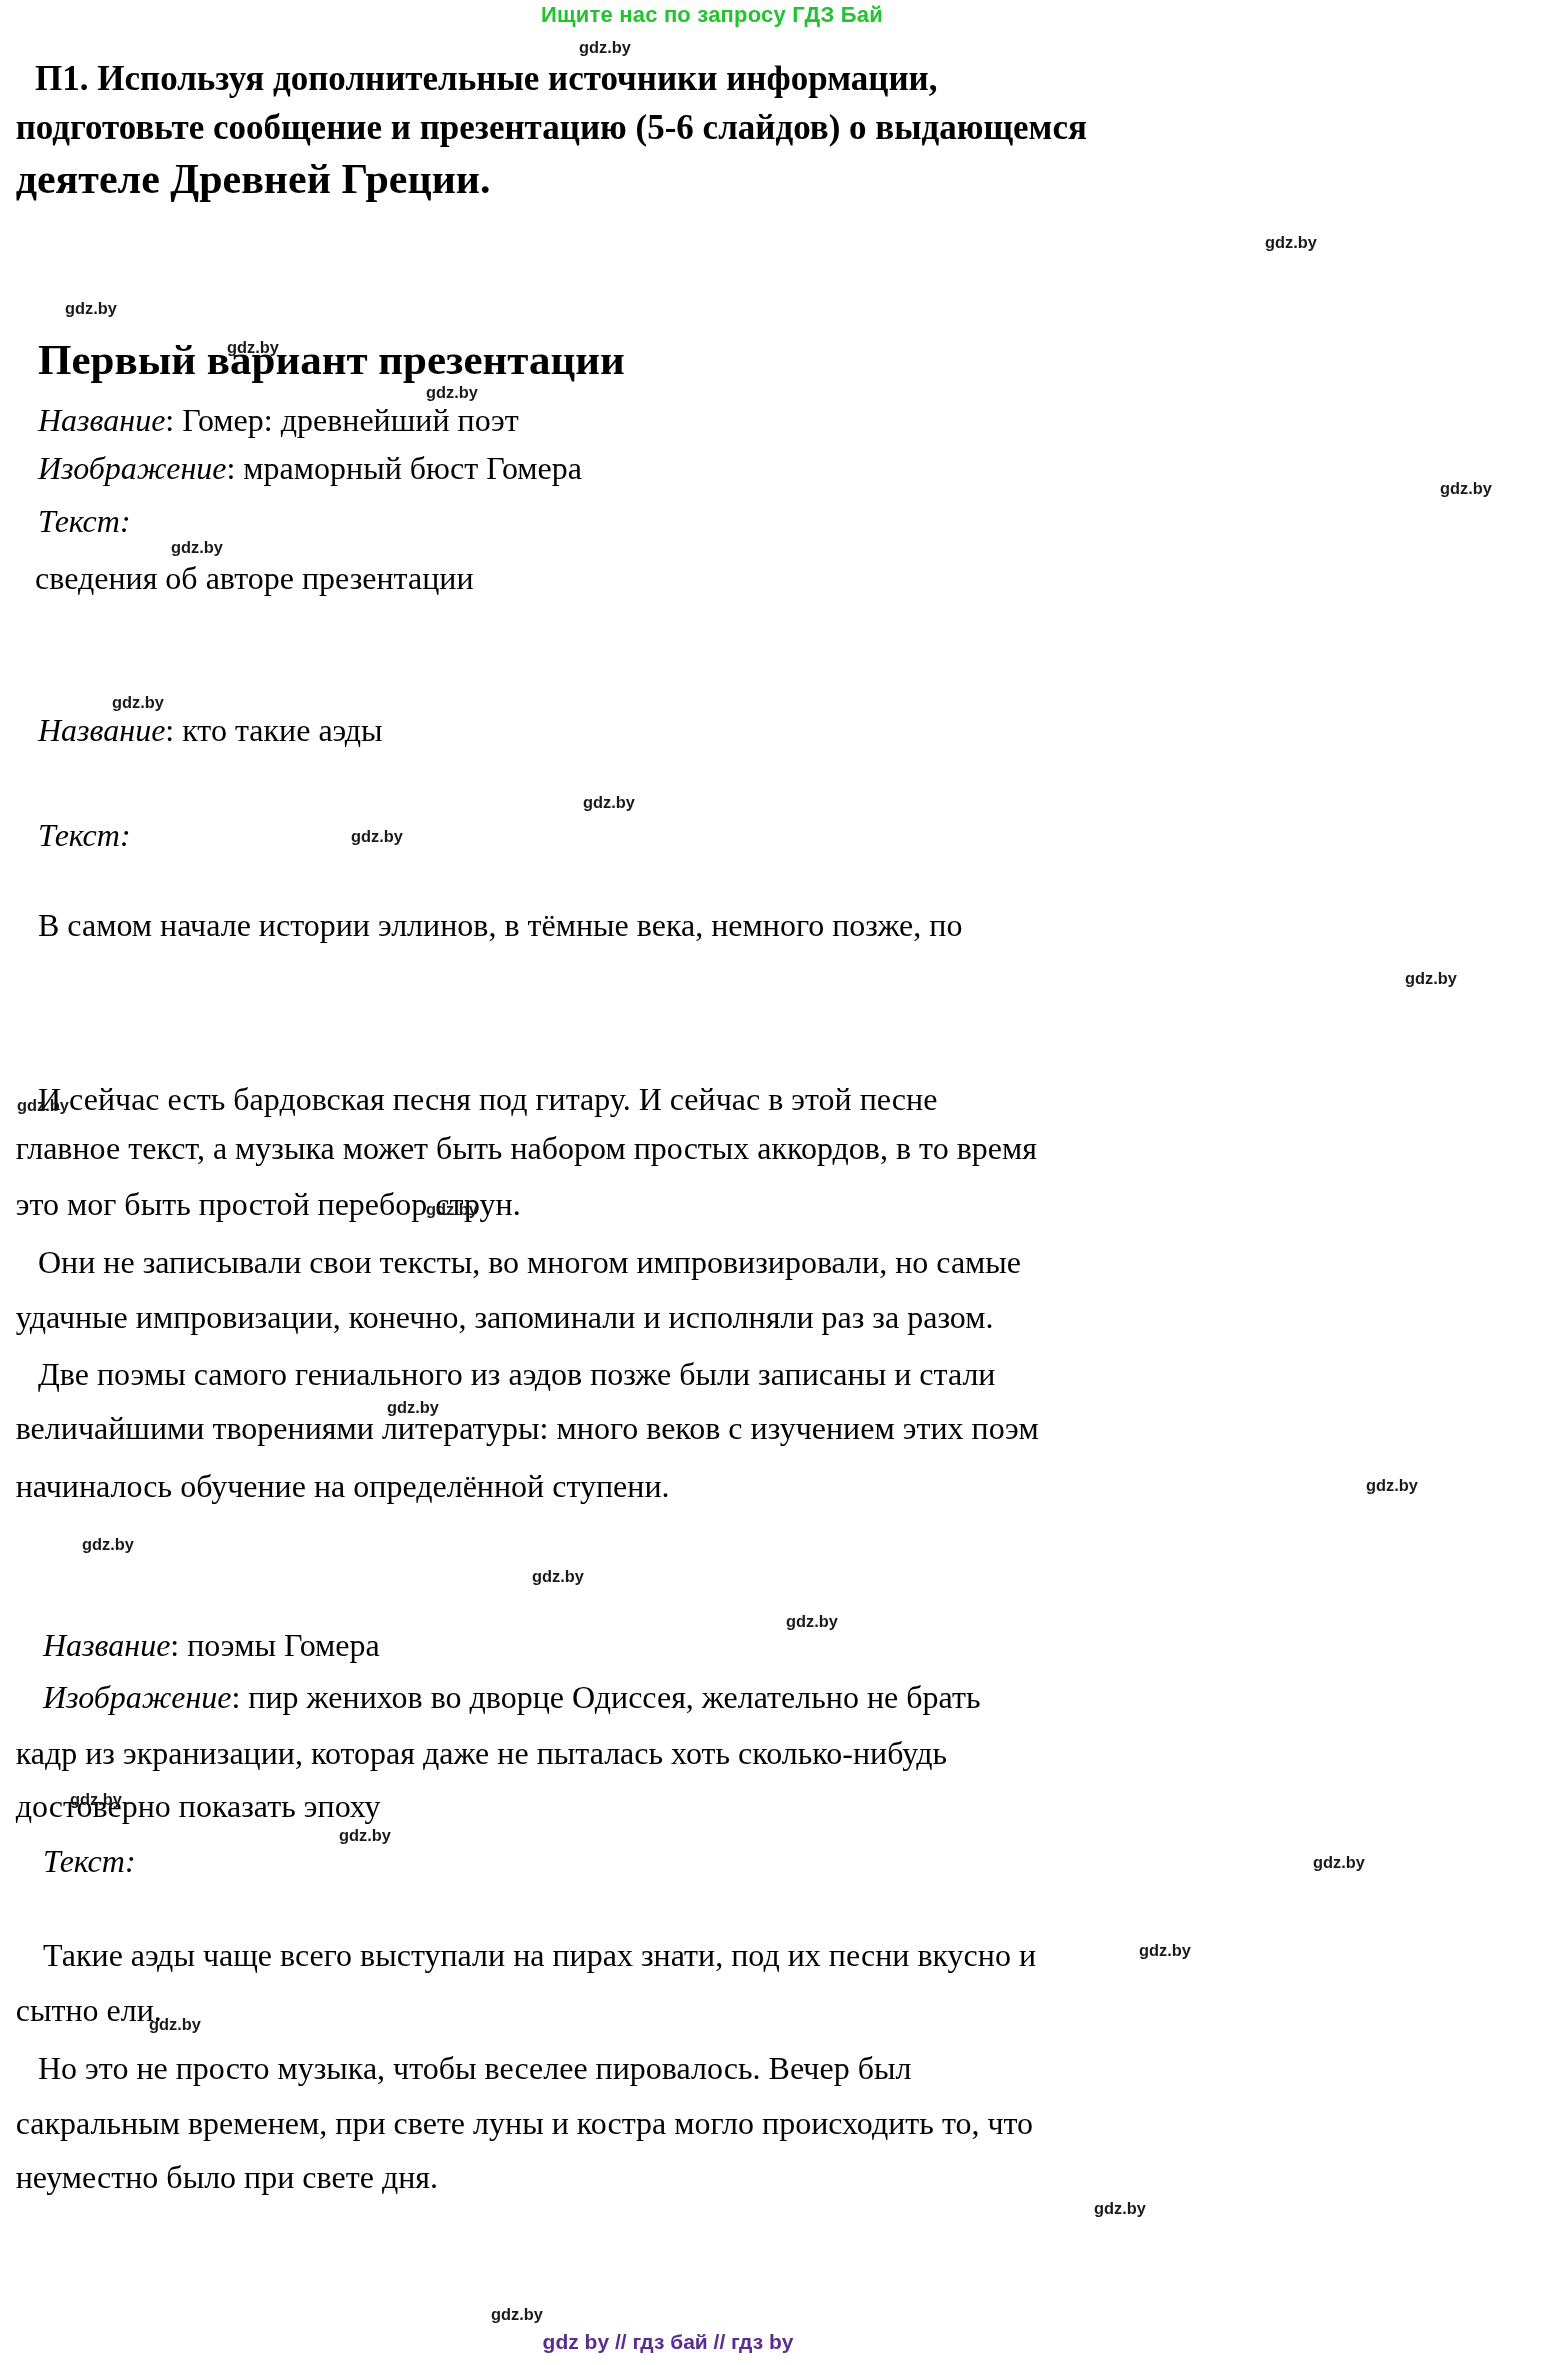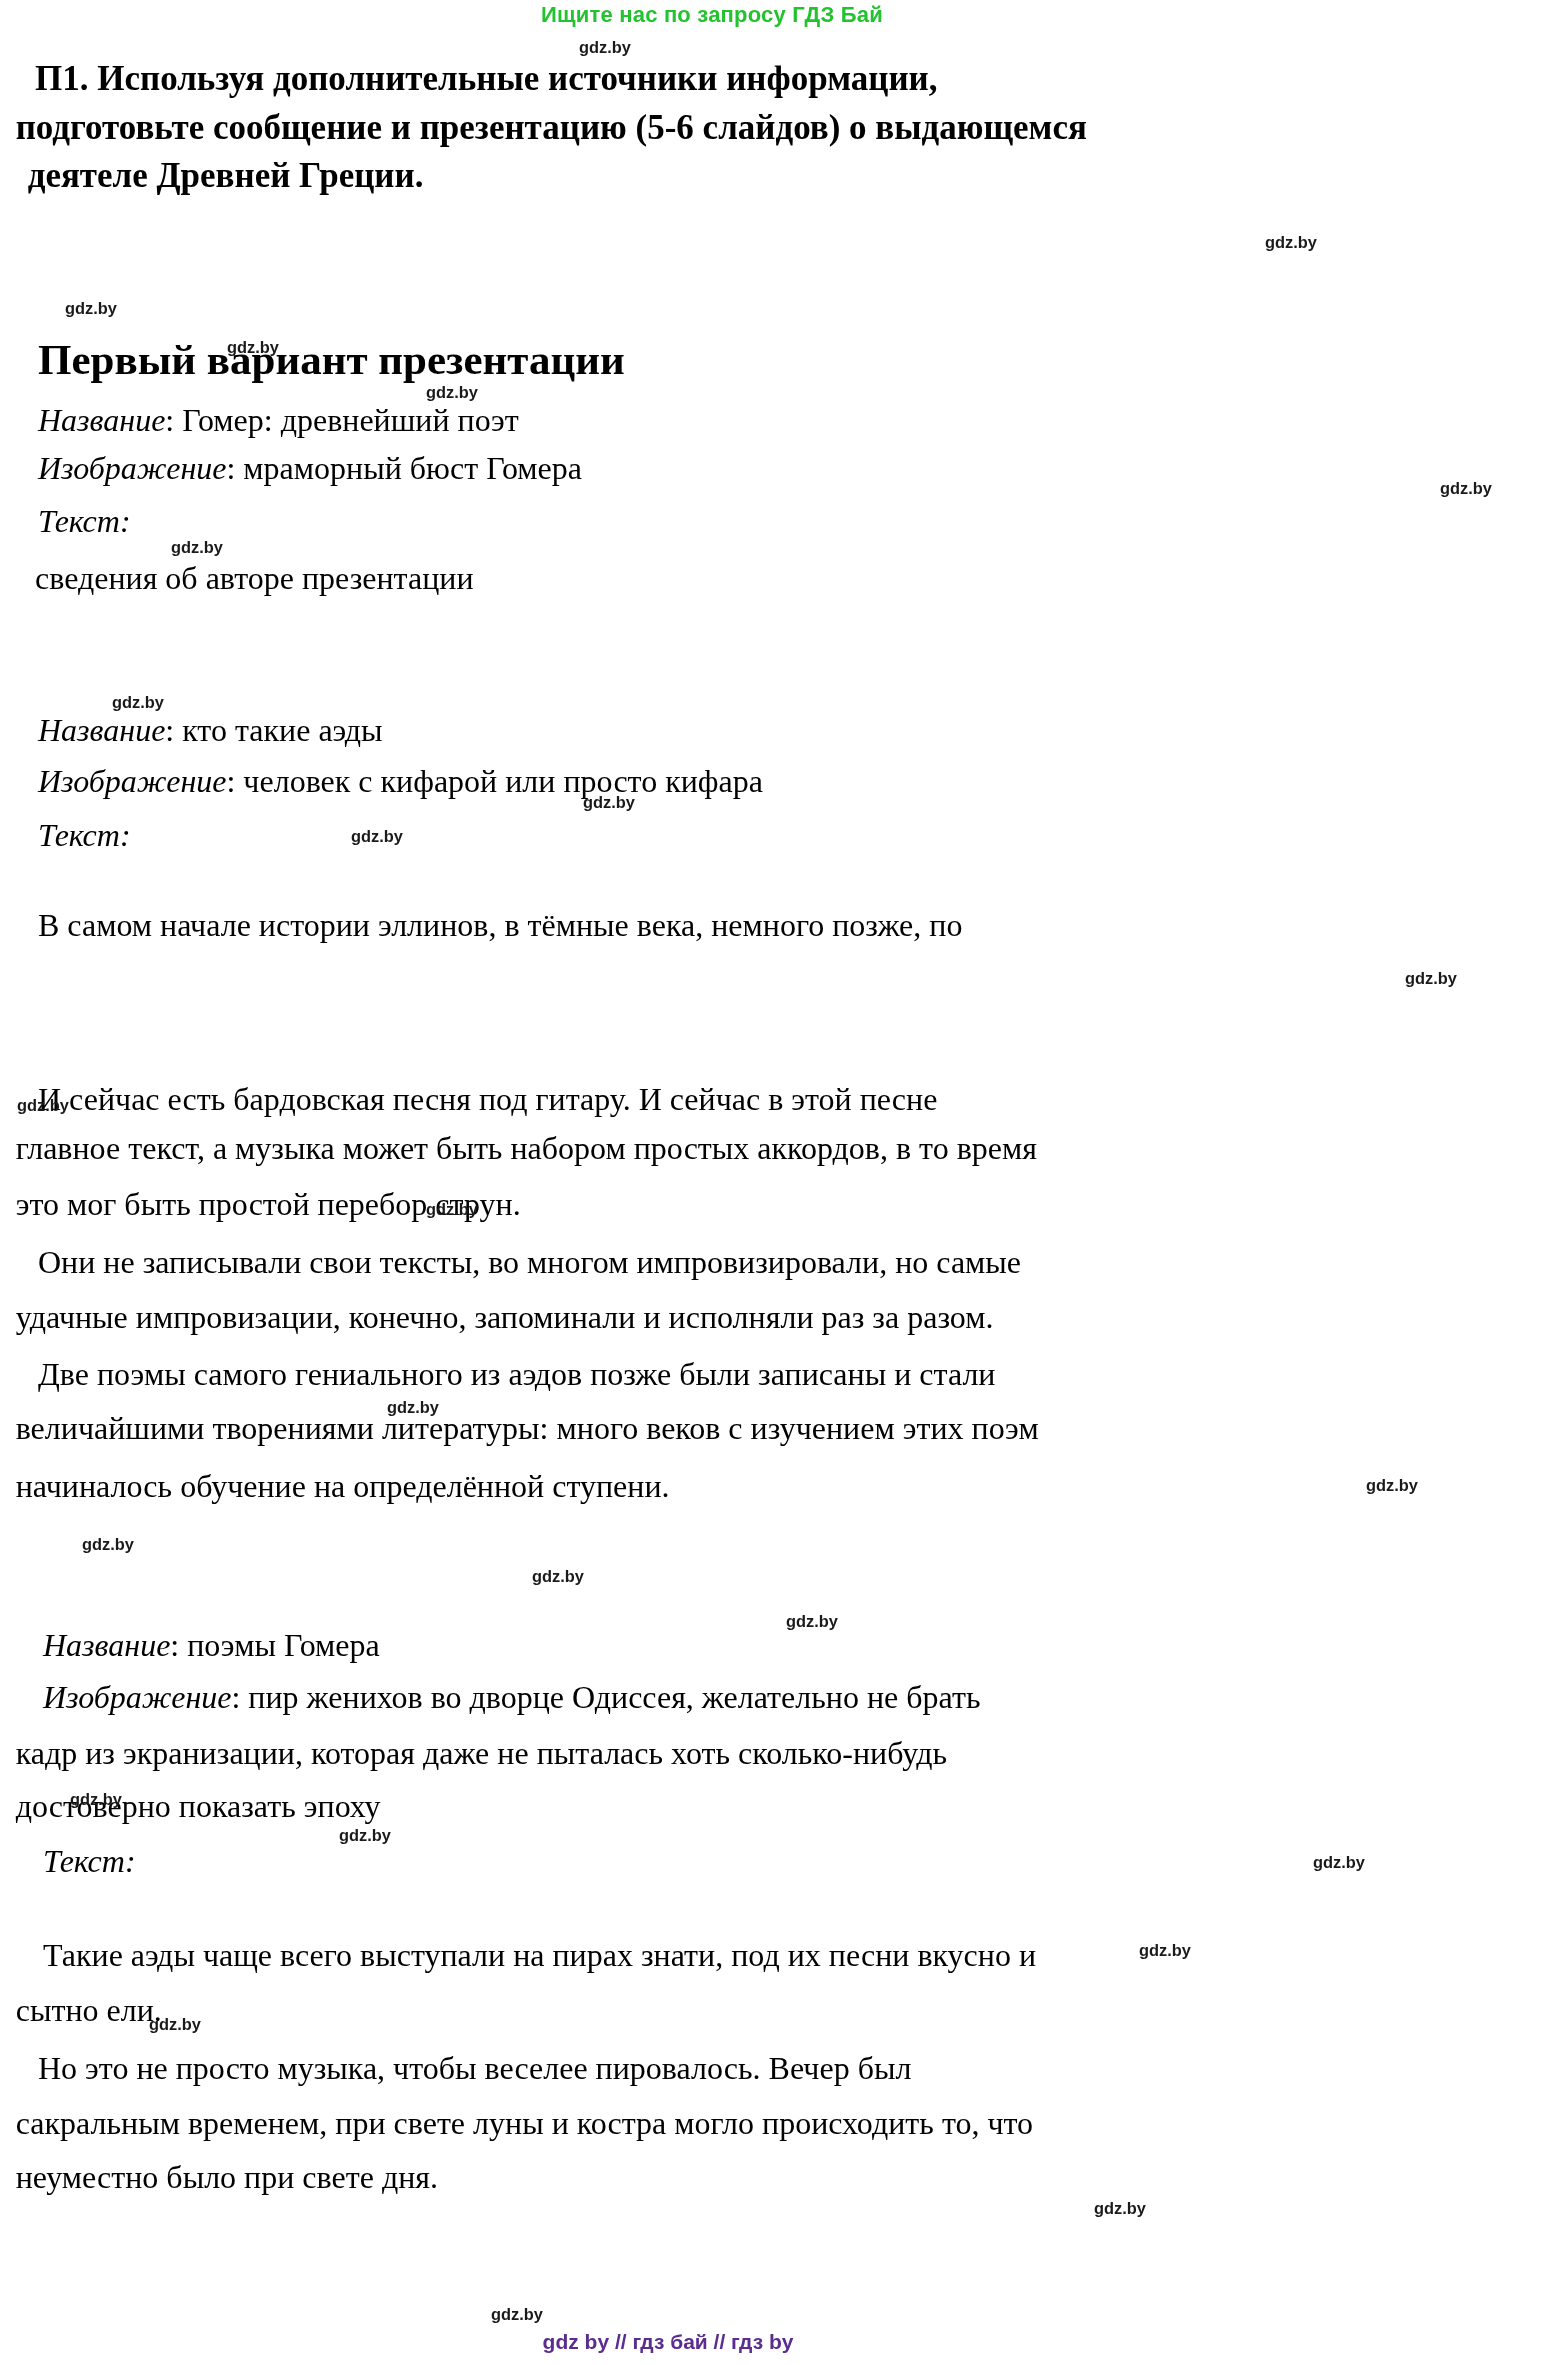--- a/index.html
+++ b/index.html
@@ -69,40 +69,37 @@
 </style>
 </head>
 <body>
 
 <div class="page">
 
   <div class="promo">Ищите нас по запросу ГДЗ Бай</div>
 
   <div class="line bold" style="left:35px; top:61px;  font-size:35px;">П1. Используя дополнительные источники информации,</div>
   <div class="line bold" style="left:15.7px; top:110px; font-size:35px;">подготовьте сообщение и презентацию (5-6 слайдов) о выдающемся</div>
-  <div class="line bold" style="left:15.7px; top:158px; font-size:35px;margin-left:12px;">деятеле Древней Греции.</div>
+  <div class="line bold" style="left:15.7px; top:158px; font-size:42px;">деятеле Древней Греции.</div>
 
   <div class="line bold" style="left:38px; top:338px; font-size:43px;">Первый вариант презентации</div>
 
   <div class="line" style="left:38px; top:404px;">
     <span class="lbl">Название</span><span>: Гомер: древнейший поэт</span>
   </div>
   <div class="line" style="left:38px; top:452px;">
     <span class="lbl">Изображение</span><span>: мраморный бюст Гомера</span>
   </div>
   <div class="line" style="left:38px; top:505px;">
     <span class="lbl">Текст</span><span class="lbl">:</span>
   </div>
   <div class="line" style="left:35px; top:562px;">сведения об авторе презентации</div>
 
   <div class="line" style="left:38px; top:714px;">
     <span class="lbl">Название</span><span>: кто такие аэды</span>
-  </div>
-  <div class="line" style="left:38px; top:765px;">
-    <span class="lbl">Изображение</span><span>: человек с кифарой или просто кифара</span>
   </div>
   <div class="line" style="left:38px; top:819px;">
     <span class="lbl">Текст</span><span class="lbl">:</span>
   </div>
 
   <div class="line" style="left:38px; top:909px;">В самом начале истории эллинов, в тёмные века, немного позже, по</div>
   <div class="line" style="left:38px; top:1083px;">И сейчас есть бардовская песня под гитару. И сейчас в этой песне</div>
   <div class="line" style="left:15.7px; top:1132px;">главное текст, а музыка может быть набором простых аккордов, в то время</div>
   <div class="line" style="left:15.7px; top:1188px;">это мог быть простой перебор струн.</div>
   <div class="line" style="left:38px; top:1246px;">Они не записывали свои тексты, во многом импровизировали, но самые</div>

